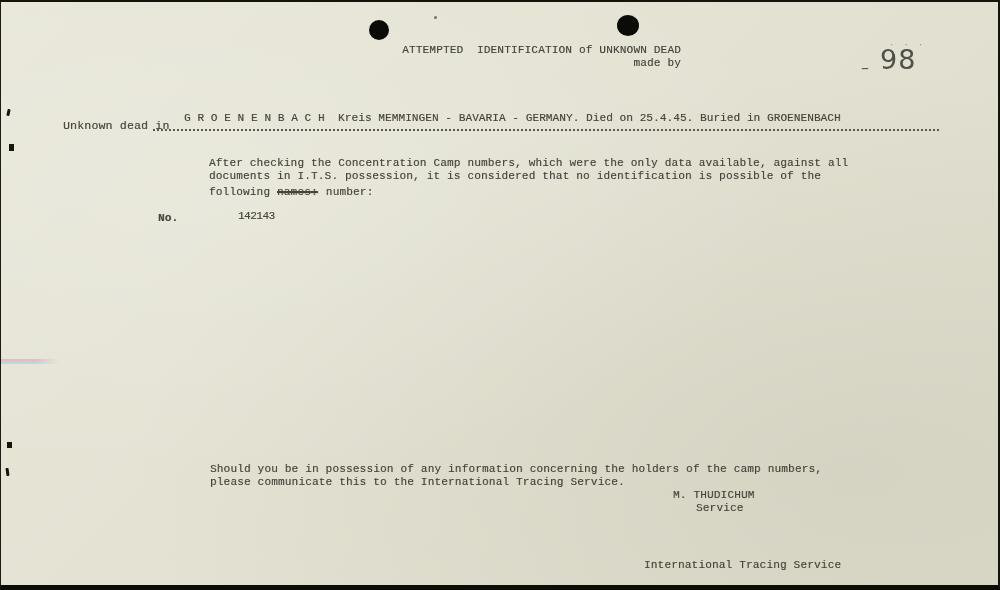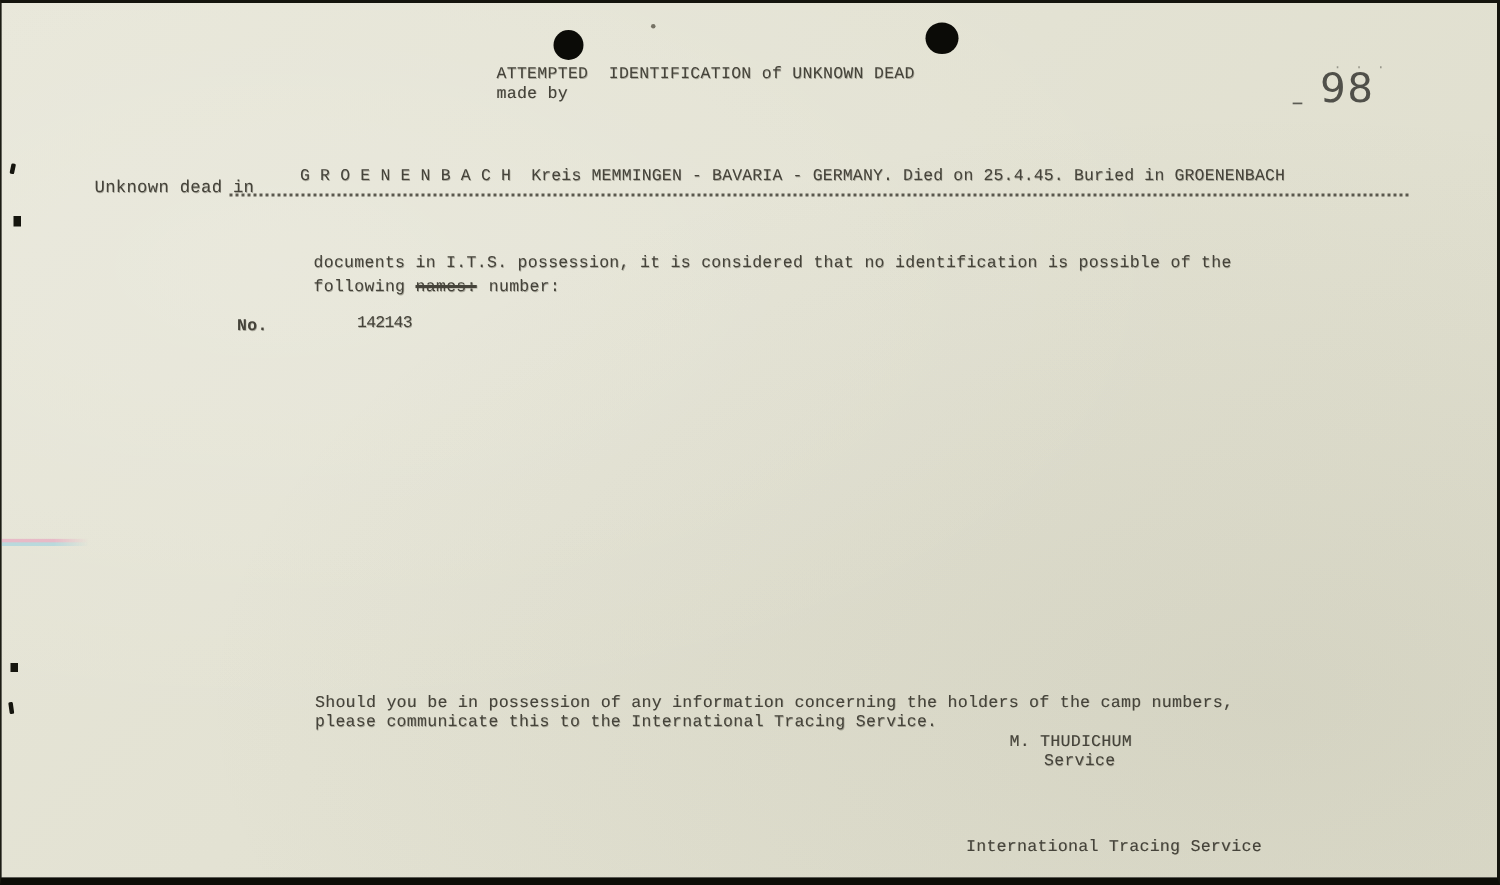--- a/index.html
+++ b/index.html
@@ -32,21 +32,21 @@
     color: #45433a;
     text-shadow: 0.4px 0.4px 0 rgba(58,54,44,0.35);
     white-space: pre;
     filter: blur(0.2px);
   }
   .header-block {
     position: absolute;
     left: 330px;
     top: 42px;
     width: 350px;
-    text-align: left;
+    text-align: right;
   }
   .header-block .type { position: static; display: block; }
   .hole {
     position: absolute;
     background: #0b0b07;
     border-radius: 50%;
   }
   .hole-left  { left: 368px; top: 18px; width: 20px; height: 20px; }
   .hole-right { left: 616px; top: 13px; width: 22px; height: 21px; }
   .page-dash {
@@ -82,21 +82,20 @@
     width: 786px;
     height: 17px;
     border-bottom: 2px dotted #4c4a40;
     opacity: 0.9;
   }
   .subject-value {
     left: 183px;
     top: 110px;
     font-size: 11px;
     letter-spacing: 0.1px;
-    margin-left: 16px;
   }
   .para-line1 { left: 208px; top: 155px; }
   .para-line2 { left: 208px; top: 168px; }
   .para-line3 { left: 208px; top: 184px; text-align: right; }
   .struck {
     text-decoration: line-through;
     text-decoration-thickness: 1.5px;
   }
   .correction { margin-left: 8px; }
   .no-label   { left: 157px; top: 210px; font-weight: bold; }
@@ -137,20 +136,21 @@
   </div>
 
   <span class="page-specks">···</span>
   <span class="page-dash">–</span>
   <span class="page-number">98</span>
 
   <span class="type subject-label">Unknown dead in</span>
   <span class="dotted-leader"></span>
   <span class="type subject-value">G R O E N E N B A C H  Kreis MEMMINGEN - BAVARIA - GERMANY. Died on 25.4.45. Buried in GROENENBACH</span>
 
+  <span class="type para-line1">After checking the Concentration Camp numbers, which were the only data available, against all</span>
   <span class="type para-line2">documents in I.T.S. possession, it is considered that no identification is possible of the</span>
   <span class="type para-line3"><span>following </span><span class="struck">names:</span><span class="correction">number:</span></span>
 
   <span class="type no-label">No.</span>
   <span class="type no-value">142143</span>
 
   <span class="type footer-line2">please communicate this to the International Tracing Service.</span>
   <span class="type footer-line1">Should you be in possession of any information concerning the holders of the camp numbers,</span>
 
   <span class="type sig-name">M. THUDICHUM</span>

